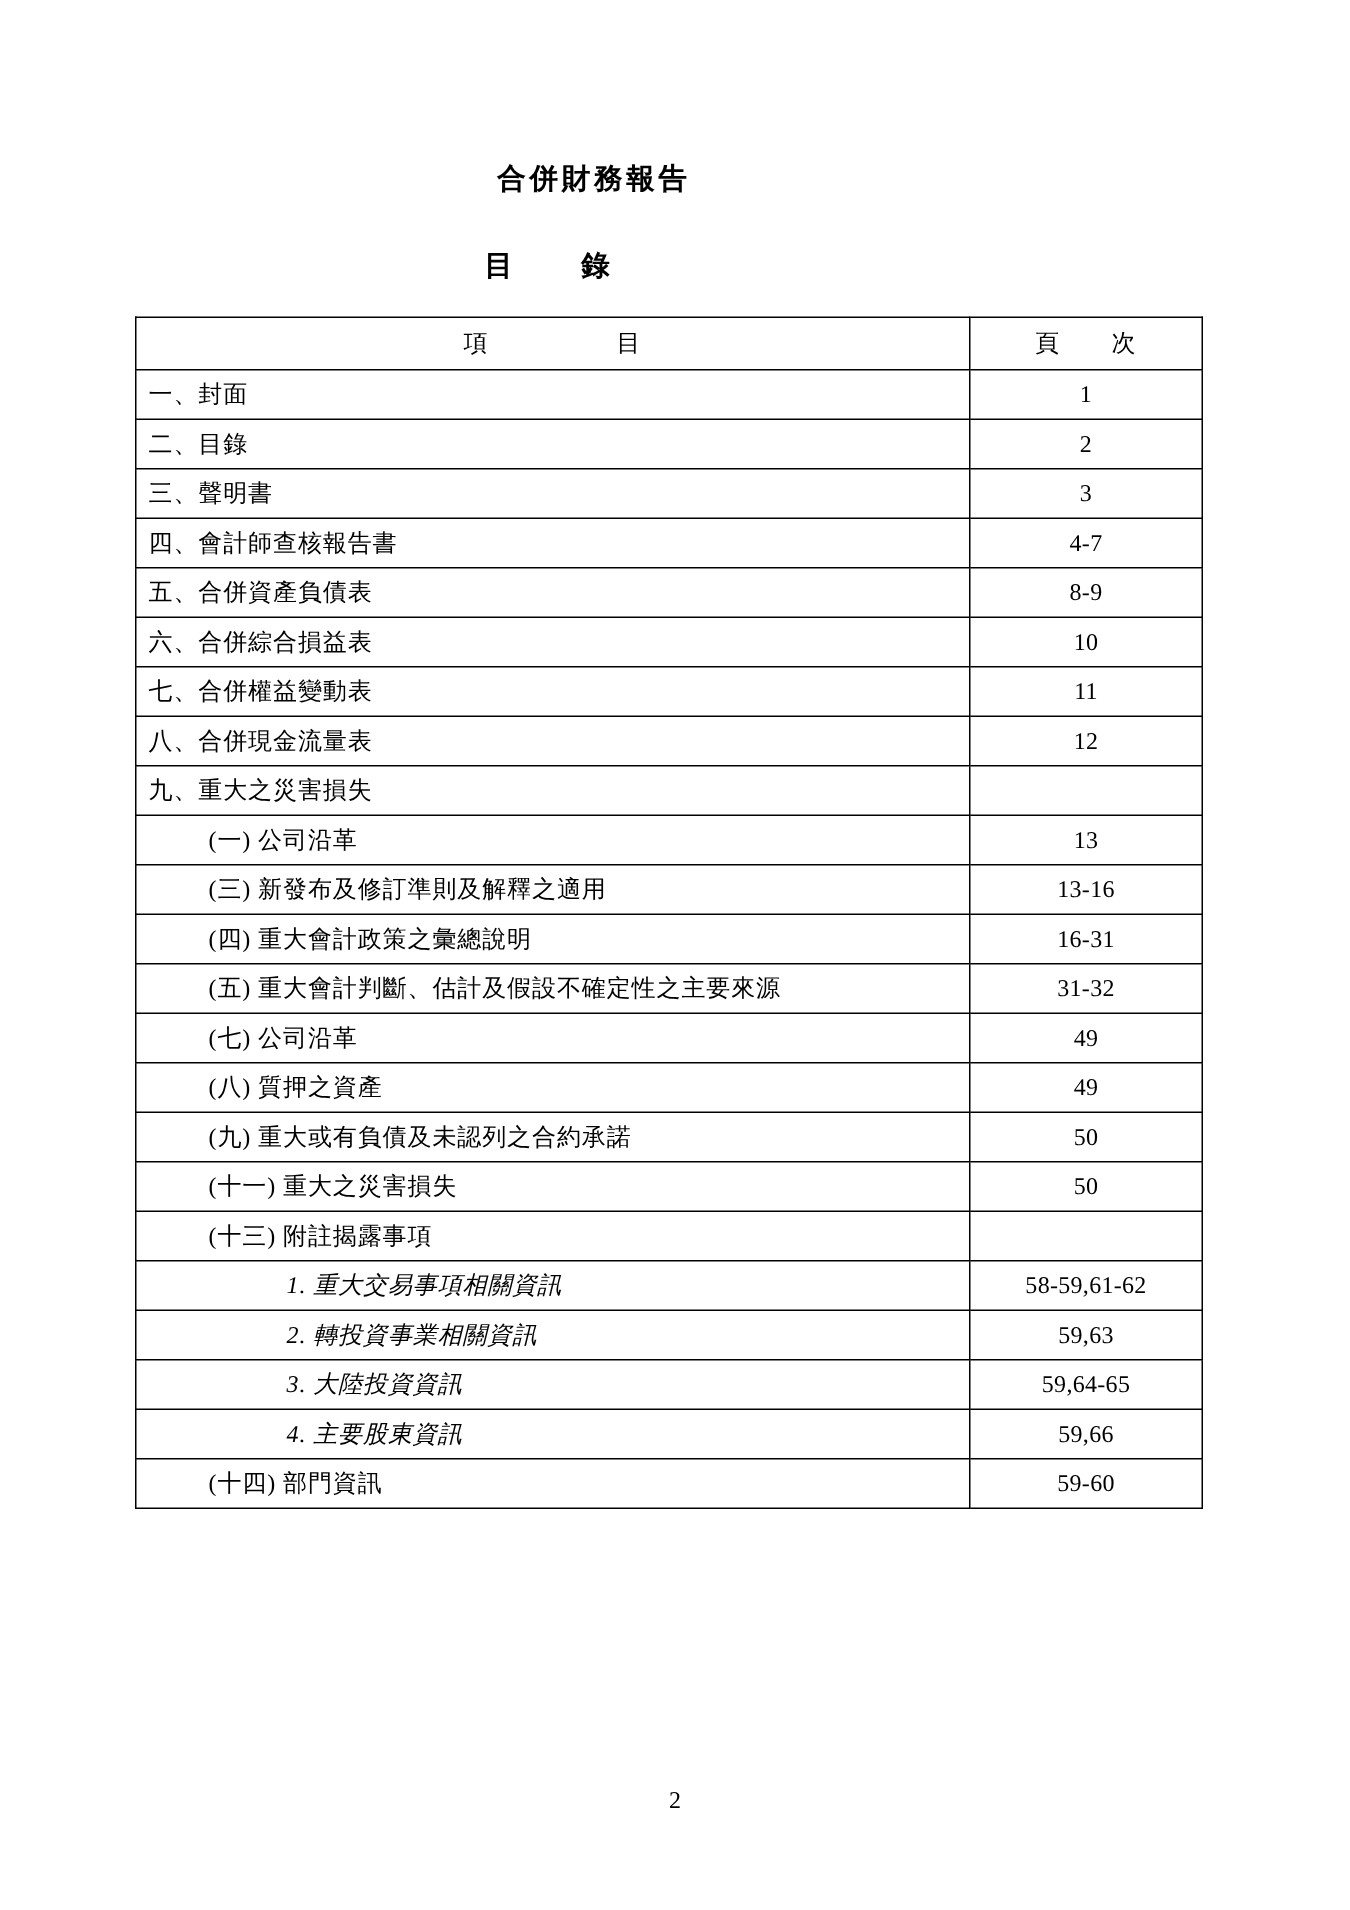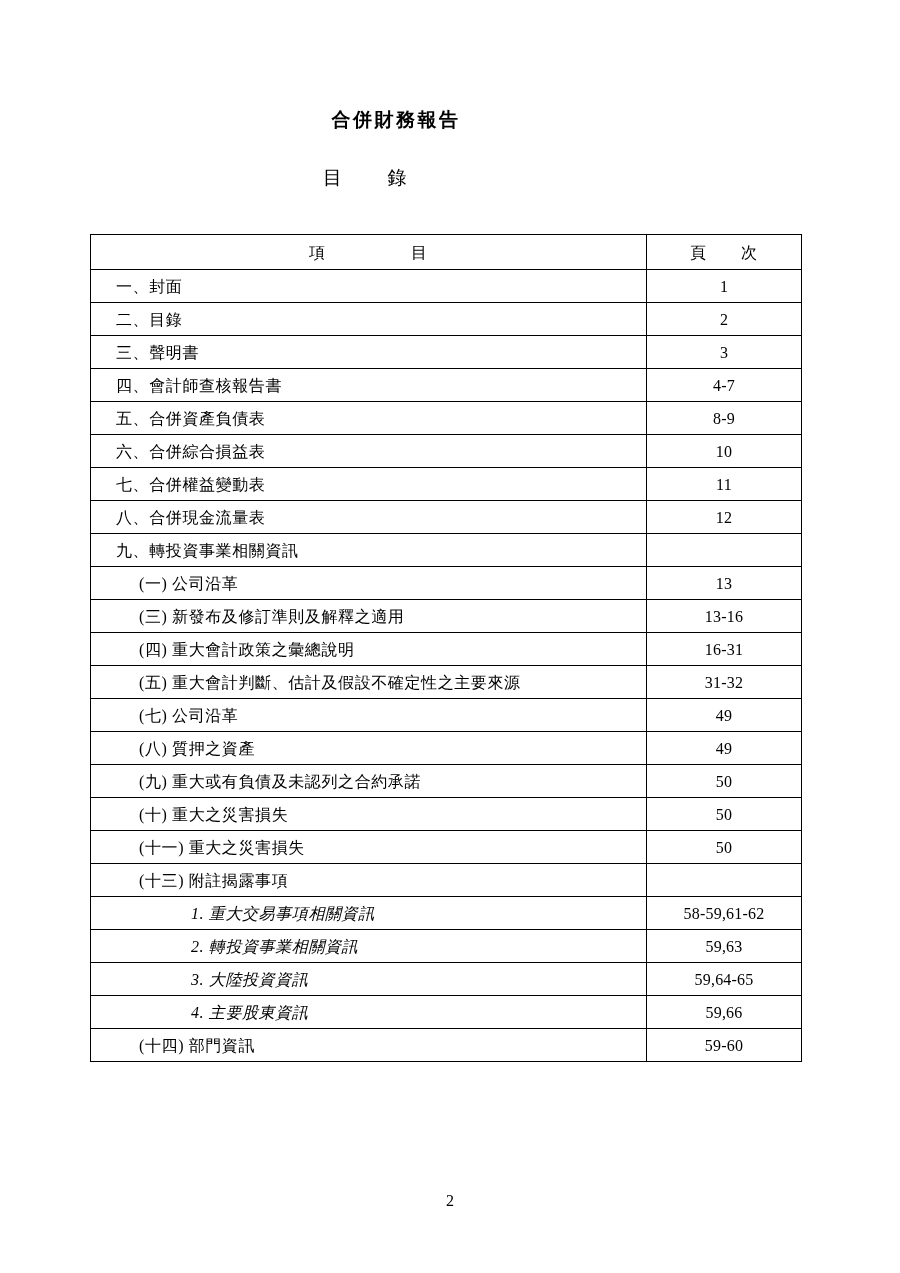--- a/index.html
+++ b/index.html
@@ -37,30 +37,30 @@
     line-height: 24px;
     margin-left: 24px;
   }
   .doc-subtitle {
     position: absolute;
     top: 166px;
     left: 0;
     width: 732px;
     text-align: center;
     font-size: 19px;
-    font-weight: normal;
+    font-weight: bold;
     letter-spacing: 2.5px;
     line-height: 24px;
     white-space: pre;
   }
 
   
   .toc-wrap {
     position: absolute;
-    top: 234px;
+    top: 211px;
     left: 90px;
     width: 711px;
   }
   table.toc {
     border-collapse: collapse;
     width: 711px;
     table-layout: fixed;
   }
   table.toc col.c-item { width: 556px; }
   table.toc col.c-page { width: 155px; }
@@ -84,21 +84,21 @@
     white-space: pre;
     letter-spacing: 1px;
     font-size: 16px;
   }
 
   .cell-item {
     text-align: left;
     white-space: pre;
     letter-spacing: 0.6px;
   }
-  .lvl1 .cell-item { padding-left: 8px; margin-left: 17px; }
+  .lvl1 .cell-item { padding-left: 8px; }
   .lvl2 .cell-item { padding-left: 48px; }
   .lvl3 .cell-item { padding-left: 100px; font-style: italic; }
 
   .cell-page {
     text-align: center;
     letter-spacing: 0.2px;
     font-size: 16px;
   }
 
   
@@ -179,21 +179,21 @@
               <div class="cell-page">11</div>
             </td>
           </tr>
           <tr class="lvl1">
             <td><span class="cell-item">八、合併現金流量表</span></td>
             <td>
               <div class="cell-page">12</div>
             </td>
           </tr>
           <tr class="lvl1">
-            <td><span class="cell-item">九、轉投資事業相關資訊</span></td>
+            <td><span class="cell-item">九、重大之災害損失</span></td>
             <td>
               <div class="cell-page"></div>
             </td>
           </tr>
           <tr class="lvl2">
             <td><span class="cell-item">(一) 公司沿革</span></td>
             <td>
               <div class="cell-page">13</div>
             </td>
           </tr>
@@ -222,26 +222,20 @@
             </td>
           </tr>
           <tr class="lvl2">
             <td><span class="cell-item">(八) 質押之資產</span></td>
             <td>
               <div class="cell-page">49</div>
             </td>
           </tr>
           <tr class="lvl2">
             <td><span class="cell-item">(九) 重大或有負債及未認列之合約承諾</span></td>
-            <td>
-              <div class="cell-page">50</div>
-            </td>
-          </tr>
-          <tr class="lvl2">
-            <td><span class="cell-item">(十) 重大之災害損失</span></td>
             <td>
               <div class="cell-page">50</div>
             </td>
           </tr>
           <tr class="lvl2">
             <td><span class="cell-item">(十一) 重大之災害損失</span></td>
             <td>
               <div class="cell-page">50</div>
             </td>
           </tr>

